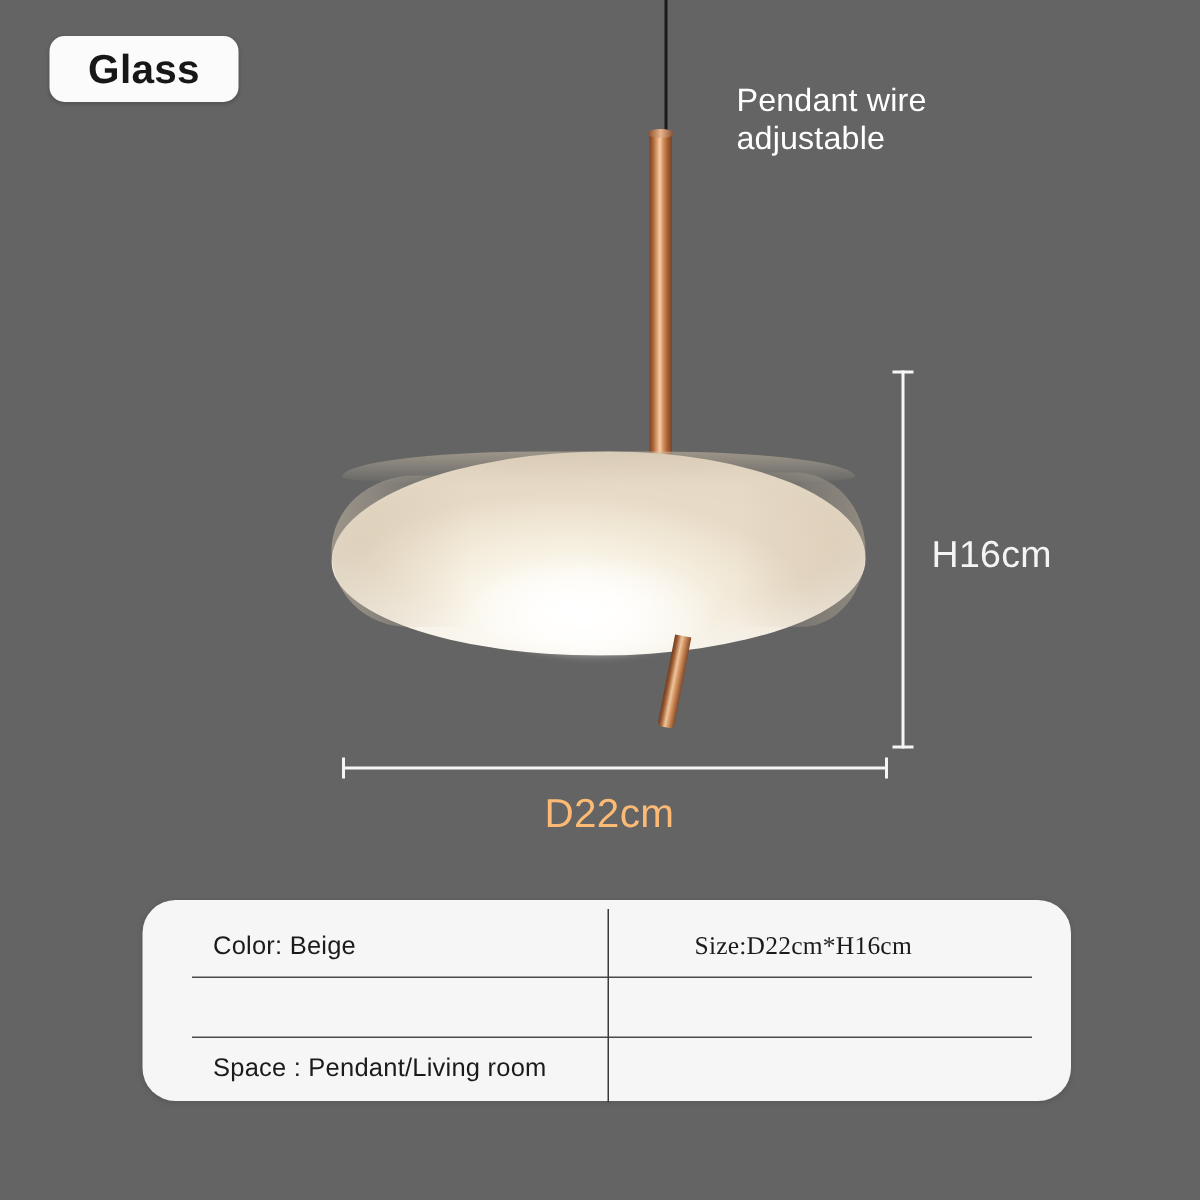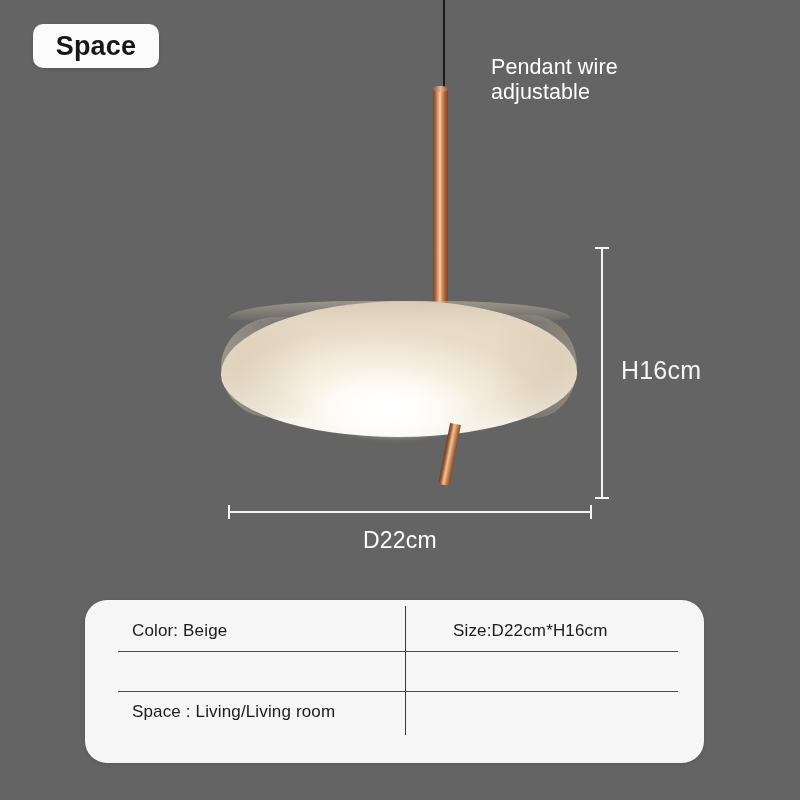--- a/index.html
+++ b/index.html
@@ -178,31 +178,31 @@
     left:621px; top:358px;
     color:#f4f4f4;
     font-size:25px;
     line-height:1;
     letter-spacing:0.2px;
     text-align:center;
   }
   .dim-label-h {
     position:absolute;
     left:363px; top:529px;
-    color:#ffffff;
-    font-size:23px;
+    color:#fdba74;
+    font-size:27px;
     line-height:1;
     letter-spacing:0.2px;
   }
 
   
   .spec-card {
     position:absolute;
-    left:85px; top:600px;
-    width:619px; height:163px;
+    left:95px; top:600px;
+    width:619px; height:134px;
     background:#f6f6f6;
     border-radius:22px;
     box-shadow:0 1px 4px rgba(0,0,0,0.12);
     overflow:hidden;
   }
   .spec-table {
     position:absolute;
     left:33px; top:10px;
     width:560px; height:122px;
     display:flex; flex-direction:column;
@@ -221,35 +221,35 @@
     background:#4a4a4a;
   }
   .spec-cell {
     font-size:17px;
     color:#1b1b1b;
     line-height:1;
     letter-spacing:0.15px;
     white-space:nowrap;
   }
   .spec-cell.left  { width:275px; padding-left:14px; }
-  .spec-cell.right { flex:1; padding-left:60px; }
+  .spec-cell.right { flex:1; padding-left:60px;font-family:Liberation Serif, serif; }
   .spec-divider {
     position:absolute;
     left:405px; top:606px;
     width:1px; height:129px;
     background:#3a3a3a;
   }
 </style>
 </head>
 <body>
 
 <div id="stage">
 
   <div class="size-badge">
-    <span>Space</span>
+    <span>Glass</span>
   </div>
 
   <div class="callout">Pendant wire
 adjustable</div>
 
   <div class="wire"></div>
   <div class="rod"></div>
   <div class="rod-cap"></div>
 
   <div class="shade">
@@ -277,20 +277,20 @@
 
       <div class="spec-row">
         <div class="spec-cell left">Color: Beige</div>
         <div class="spec-cell right">Size:D22cm*H16cm</div>
       </div>
 
       <div class="spec-row">
       </div>
 
       <div class="spec-row">
-        <div class="spec-cell left">Space : Living/Living room</div>
+        <div class="spec-cell left">Space : Pendant/Living room</div>
       </div>
 
     </div>
   </div>
   <div class="spec-divider"></div>
 
 </div>
 
 </body></html>

